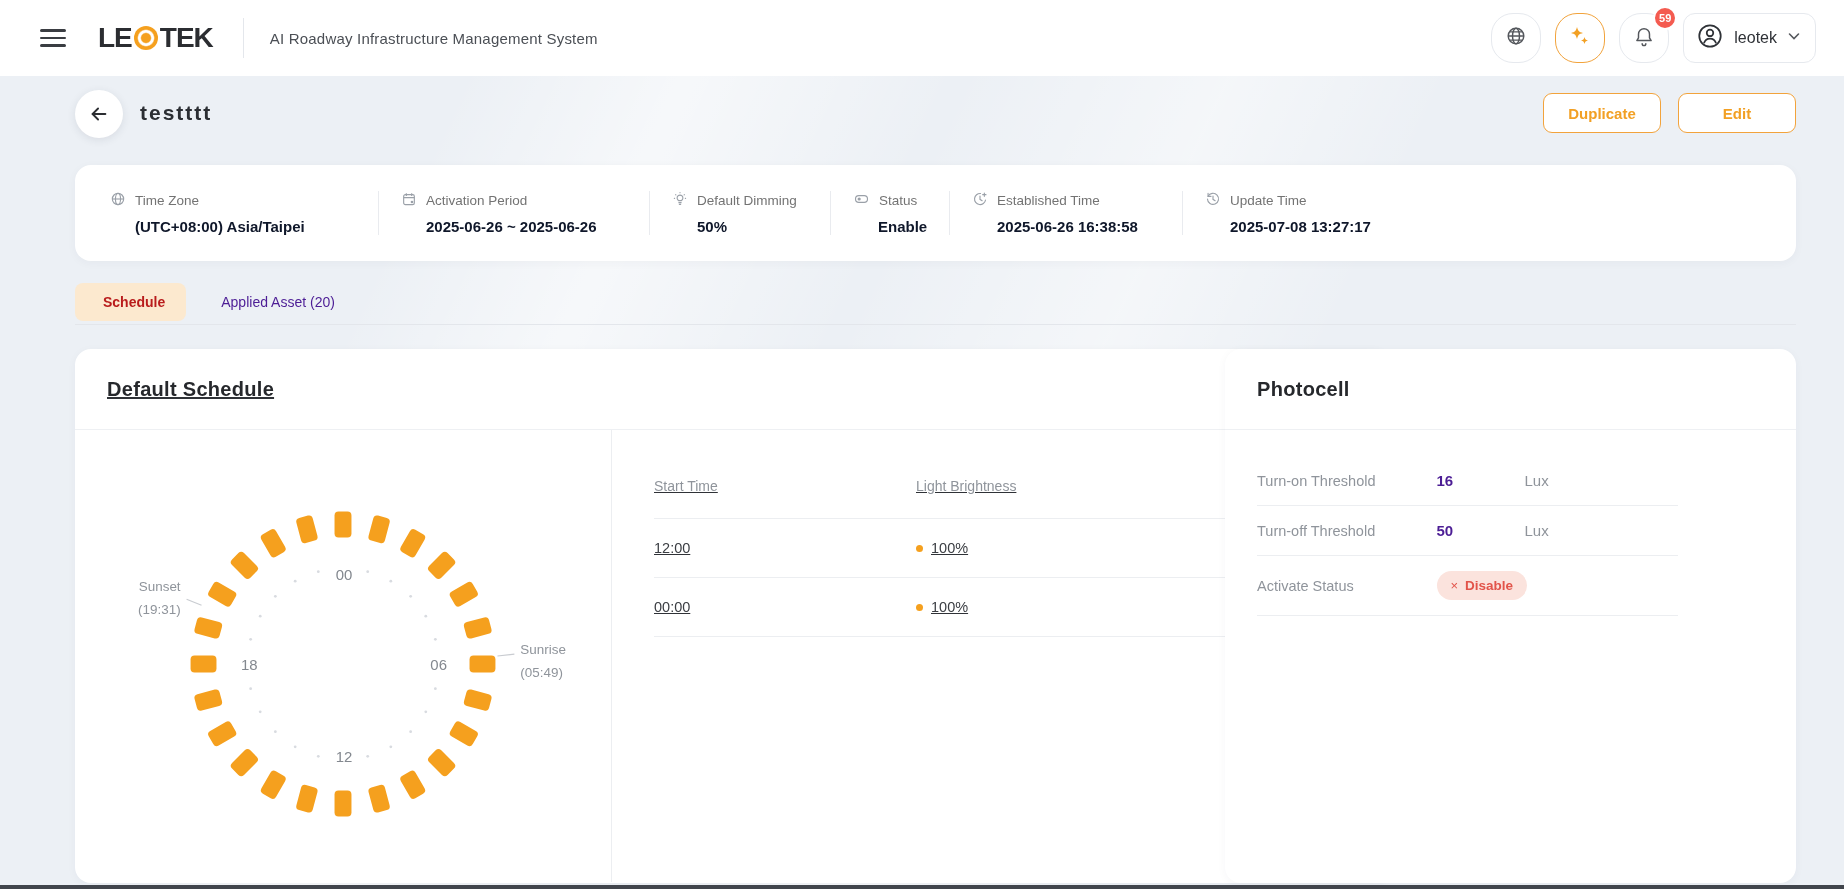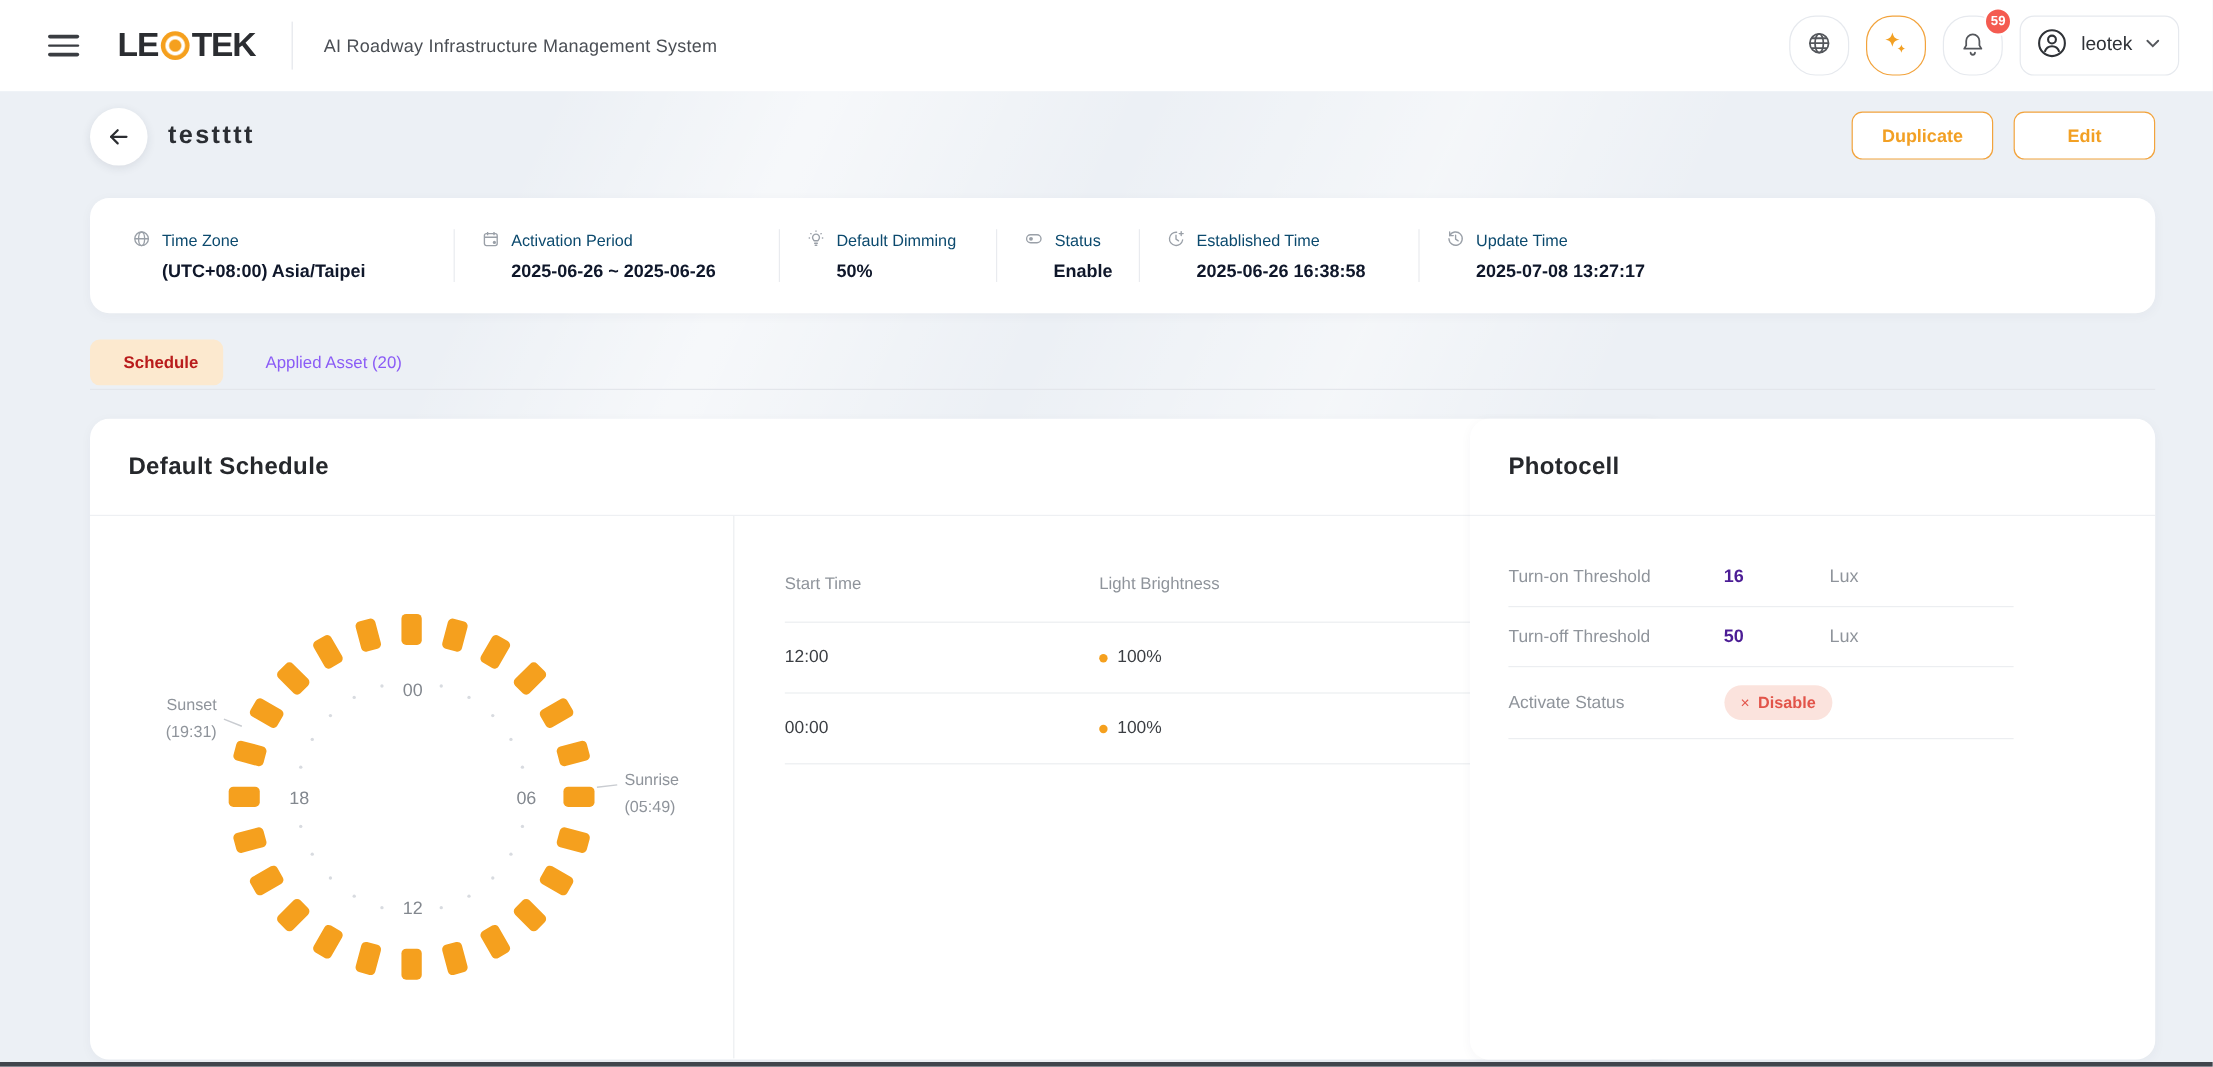--- a/index.html
+++ b/index.html
@@ -62,38 +62,38 @@
   .btn-duplicate { left:1543px; width:118px; }
   .btn-edit { left:1678px; width:118px; }
 
   
   .info-card {
     position:absolute; left:75px; top:165px; width:1721px; height:96px;
     background:#fff; border-radius:16px; box-shadow:0 2px 10px rgba(40,50,70,.04);
     display:flex; align-items:center; padding:0 10px 0 35px;
   }
   .info-item { display:flex; flex-direction:column; gap:8px; padding-right:18px; }
-  .info-label { display:flex; align-items:center; gap:9px; font-size:13.5px; color:#0c4a6e; }
+  .info-label { display:flex; align-items:center; gap:9px; font-size:13.5px; color:#737373; }
   .info-label svg { flex:0 0 auto; }
   .info-value { font-size:15px; font-weight:700; color:#0f172a; padding-left:25px; white-space:nowrap; }
   .info-sep { width:1px; height:44px; background:#e9ebef; margin-right:22px; }
   .w-tz{width:268px;} .w-ap{width:248px;} .w-dd{width:158px;} .w-st{width:96px;} .w-et{width:210px;} .w-ut{width:220px;}
 
   
   .tabs { position:absolute; left:75px; top:283px; display:flex; align-items:center; gap:14px; }
-  .tab { font-size:14px; padding:11px 21px; border-radius:8px; cursor:pointer; color:#8b5cf6; }
+  .tab { font-size:14px; padding:11px 21px; border-radius:8px; cursor:pointer; color:#4c1d95; }
   .tab.active { background:#FCE9CF; color:#b91c1c; font-weight:700;padding-left:28px; }
   .tabs-underline { position:absolute; left:75px; top:324px; width:1721px; height:1px; background:#e3e6eb; }
 
   
   .card {
     position:absolute; top:349px; background:#fff; border-radius:16px;
     box-shadow:0 2px 10px rgba(40,50,70,.04); overflow:hidden;
   }
-  .card-schedule { left:75px; width:1314px; height:534px; }
+  .card-schedule { left:75px; width:1314px; height:534px;text-decoration:underline; }
   .card-photocell { left:1225px; width:571px; height:534px; }
   .card-head { height:81px; display:flex; align-items:center; padding:0 32px; border-bottom:1px solid #eef0f3; }
   .card-title { font-size:20px; font-weight:700; color:#26282c; letter-spacing:.3px; }
   .sched-body { display:flex; height:452px; }
   .clock-pane { width:537px; border-right:1px solid #eceef1; display:flex; justify-content:center; }
   .clock-pane svg { margin-top:64px; }
 
   
   .table-pane { flex:1; padding:36px 30px 0 42px; }
   .t-row { display:grid; grid-template-columns:262px 1fr; align-items:center; }

